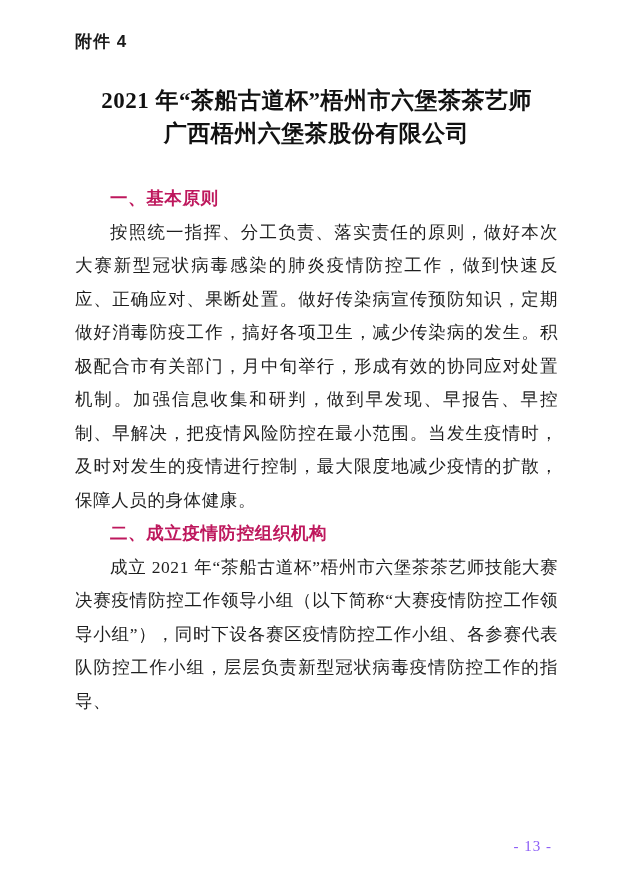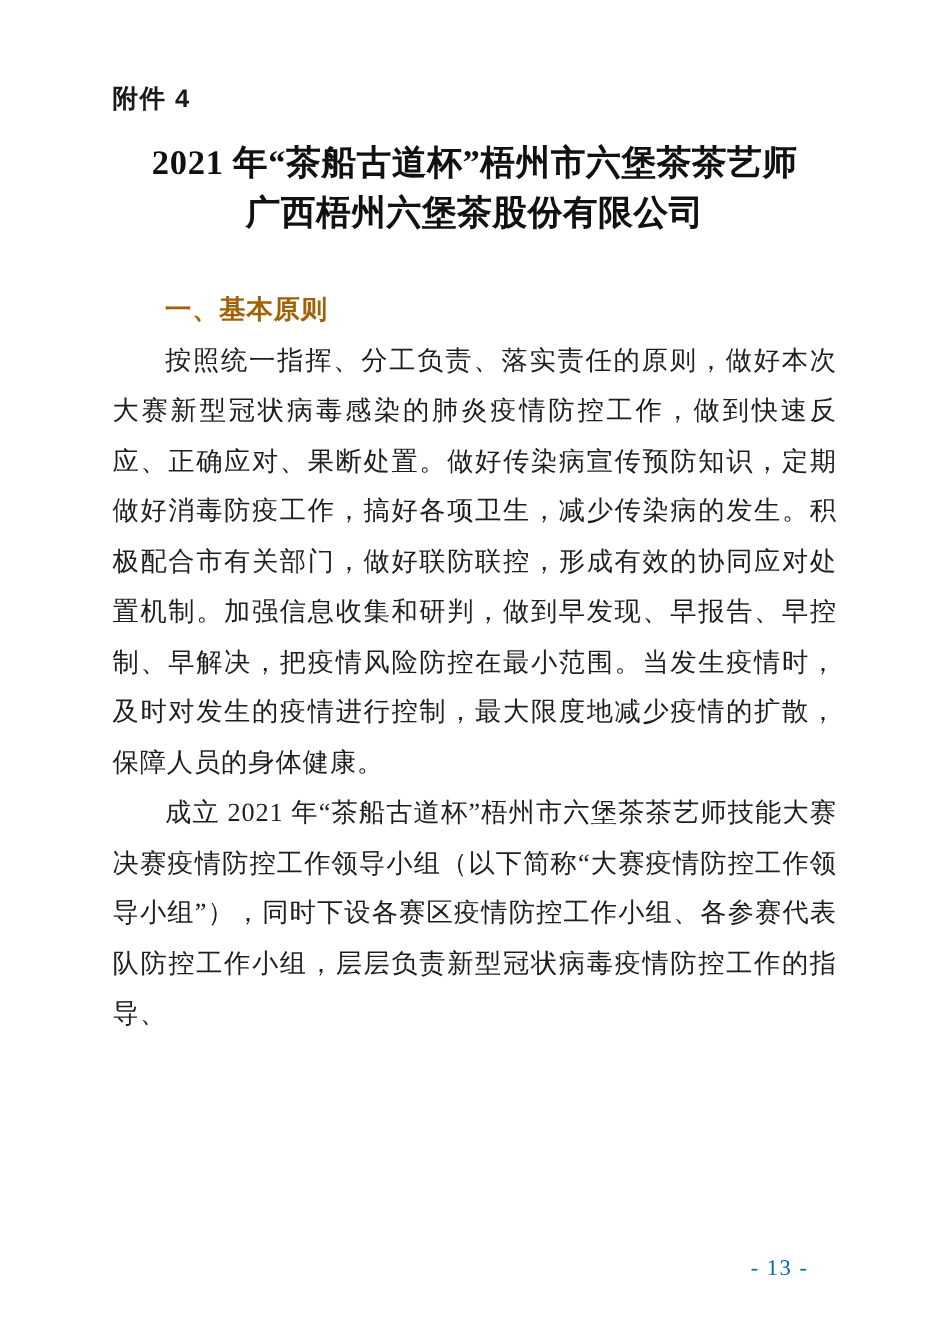--- a/index.html
+++ b/index.html
@@ -16,30 +16,30 @@
     color: #1c1c1c;
     font-family: "Liberation Serif", "DejaVu Serif", serif;
   }
   .content {
     position: absolute;
     left: 75px;
     right: 72px;
     top: 0;
   }
   .attachment-label {
-    margin-top: 56px;
+    margin-top: 32px;
     font-family: "Liberation Sans", "DejaVu Sans", sans-serif;
     font-weight: bold;
     font-size: 17px;
     line-height: 20px;
     letter-spacing: 1px;
     color: #1a1a1a;
   }
   .doc-title {
-    margin-top: 16px;
+    margin-top: 32px;
     text-align: center;
     font-weight: bold;
     font-size: 23px;
     line-height: 33px;
     letter-spacing: 0.5px;
     color: #111111;
   }
   .doc-title .title-line {
     display: block;
   }
@@ -54,46 +54,47 @@
   }
   .body-text p {
     margin: 0;
     text-indent: 2em;
   }
   .section-heading {
     margin: 0;
     text-indent: 2em;
     font-family: "Liberation Sans", "DejaVu Sans", sans-serif;
     font-weight: bold;
-    color: #a16207;
+    color: #be185d;
   }
   .page-number {
     position: absolute;
-    right: 91px;
+    right: 78px;
     bottom: 33px;
     font-size: 15px;
     letter-spacing: 1px;
-    color: #0369a1;
+    color: #8b5cf6;
   }
 </style>
 </head>
 <body>
 
 <div class="page">
   <div class="content">
 
     <div class="attachment-label">附件 4</div>
 
     <div class="doc-title">
       <span class="title-line">2021 年“茶船古道杯”梧州市六堡茶茶艺师</span>
       <span class="title-line">广西梧州六堡茶股份有限公司</span>
     </div>
 
     <div class="body-text">
       <p class="section-heading">一、基本原则</p>
-      <p>按照统一指挥、分工负责、落实责任的原则，做好本次大赛新型冠状病毒感染的肺炎疫情防控工作，做到快速反应、正确应对、果断处置。做好传染病宣传预防知识，定期做好消毒防疫工作，搞好各项卫生，减少传染病的发生。积极配合市有关部门，做好联防联控，形成有效的协同应对处置机制。加强信息收集和研判，做到早发现、早报告、早控制、早解决，把疫情风险防控在最小范围。当发生疫情时，及时对发生的疫情进行控制，最大限度地减少疫情的扩散，保障人员的身体健康。</p>
+      <p>按照统一指挥、分工负责、落实责任的原则，做好本次大赛新型冠状病毒感染的肺炎疫情防控工作，做到快速反应、正确应对、果断处置。做好传染病宣传预防知识，定期做好消毒防疫工作，搞好各项卫生，减少传染病的发生。积极配合市有关部门，月中旬举行，形成有效的协同应对处置机制。加强信息收集和研判，做到早发现、早报告、早控制、早解决，把疫情风险防控在最小范围。当发生疫情时，及时对发生的疫情进行控制，最大限度地减少疫情的扩散，保障人员的身体健康。</p>
+      <p class="section-heading">二、成立疫情防控组织机构</p>
       <p>成立 2021 年“茶船古道杯”梧州市六堡茶茶艺师技能大赛决赛疫情防控工作领导小组（以下简称“大赛疫情防控工作领导小组”），同时下设各赛区疫情防控工作小组、各参赛代表队防控工作小组，层层负责新型冠状病毒疫情防控工作的指导、</p>
     </div>
 
   </div>
 
   <div class="page-number">- 13 -</div>
 </div>
 
 </body></html>

